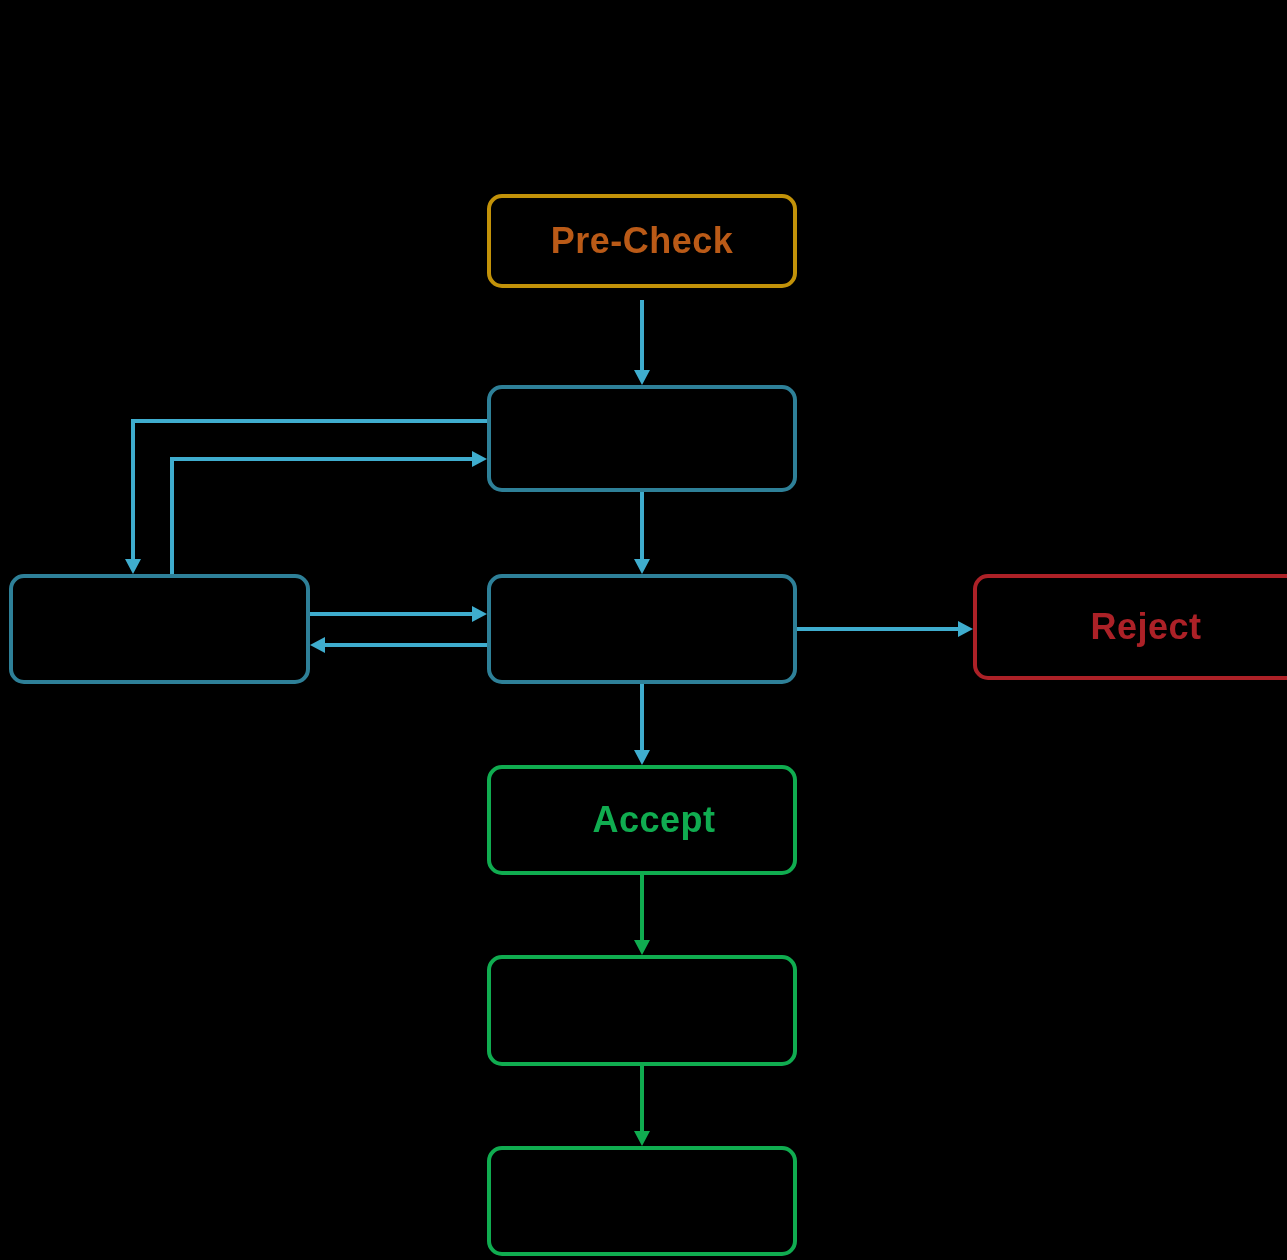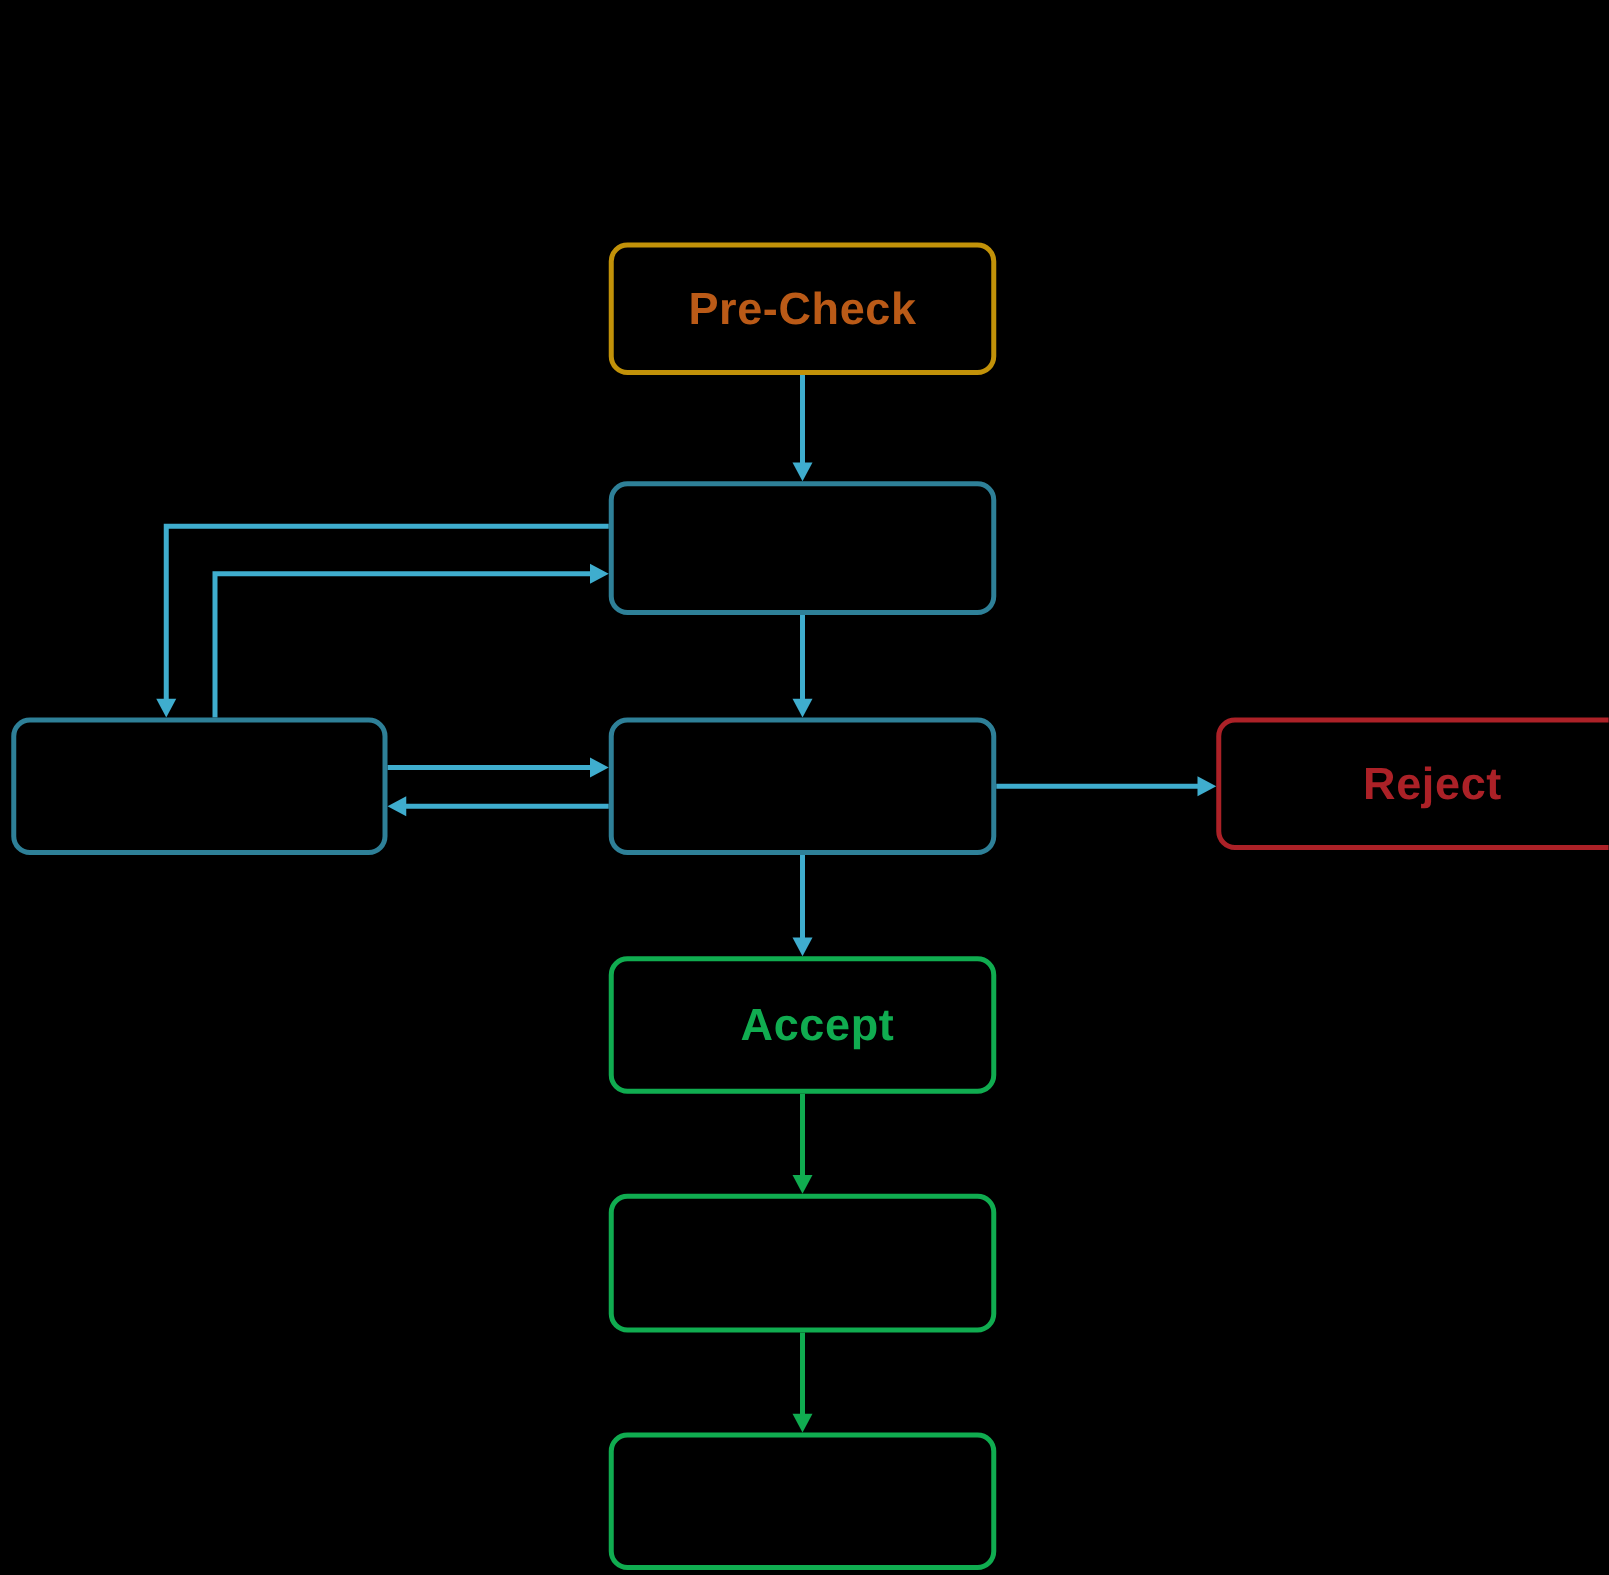--- a/index.html
+++ b/index.html
@@ -26,21 +26,21 @@
     font-size: 36px;
     font-weight: 600;
     letter-spacing: 0.5px;
     background: transparent;
   }
   .node-gold   { border-color: var(--color-gold);  color: var(--color-orange); }
   .node-teal   { border-color: var(--color-teal);  color: var(--color-teal);   }
   .node-red    { border-color: var(--color-red);   color: var(--color-red);    }
   .node-green  { border-color: var(--color-green); color: var(--color-green);  }
 
-  #n-pre-check { left: 487px; top: 194px;  width: 310px; height: 106px; }
+  #n-pre-check { left: 487px; top: 194px;  width: 310px; height: 94px; }
   #n-step-2    { left: 487px; top: 385px;  width: 310px; height: 107px; }
   #n-side-left { left: 9px;   top: 574px;  width: 301px; height: 110px; }
   #n-step-3    { left: 487px; top: 574px;  width: 310px; height: 110px; }
   #n-reject    { left: 973px; top: 574px;  width: 346px; height: 106px; }
   #n-accept    { left: 487px; top: 765px;  width: 310px; height: 110px; padding-left: 24px; }
   #n-step-5    { left: 487px; top: 955px;  width: 310px; height: 111px; }
   #n-step-6    { left: 487px; top: 1146px; width: 310px; height: 110px; }
 
   #edges {
     position: absolute;

